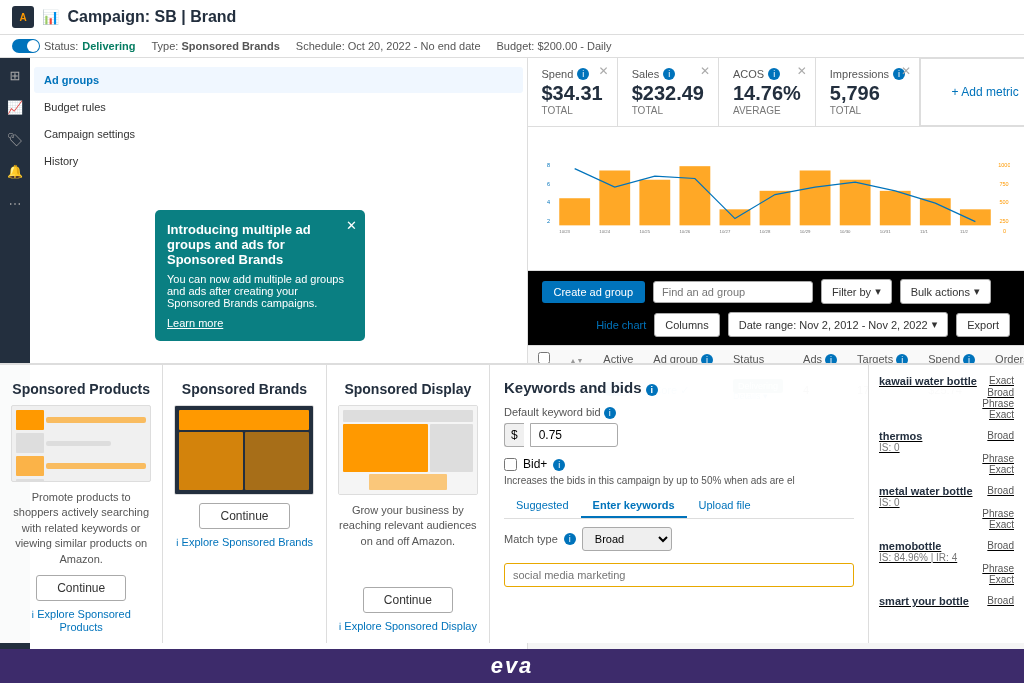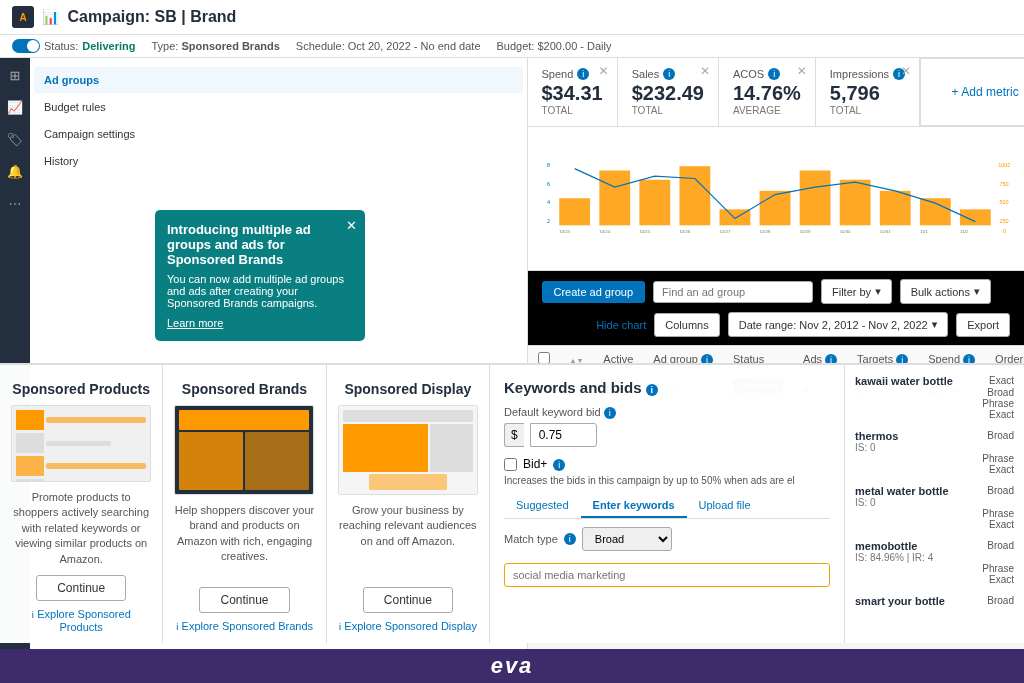--- a/index.html
+++ b/index.html
@@ -76,32 +76,32 @@
     .card-continue-btn { border: 1px solid #aaa; background: #fff; padding: 5px 20px; border-radius: 3px; font-size: 12px; cursor: pointer; margin-bottom: 6px; color: #333; }
     .card-explore-link { color: #0073bb; font-size: 11px; cursor: pointer; text-decoration: none; }
 
     
     .keywords-panel { flex: 1; padding: 14px; overflow-y: auto; position: relative; }
     .keywords-title { font-size: 15px; font-weight: bold; color: #232f3e; margin-bottom: 10px; }
     .kw-section { margin-bottom: 10px; }
     .kw-label { font-size: 11px; color: #555; margin-bottom: 4px; }
     .kw-input-row { display: flex; align-items: center; gap: 6px; margin-bottom: 8px; }
     .kw-dollar { background: #f0f0f0; border: 1px solid #aaa; border-right: none; padding: 4px 6px; font-size: 12px; border-radius: 3px 0 0 3px; }
-    .kw-input { border: 1px solid #aaa; padding: 4px 8px; font-size: 12px; border-radius: 0 3px 3px 0; width: 67px; }
+    .kw-input { border: 1px solid #aaa; padding: 4px 8px; font-size: 12px; border-radius: 0 3px 3px 0; width: 88px; }
     .kw-checkbox-row { display: flex; align-items: flex-end; gap: 6px; margin-bottom: 4px; }
     .kw-tabs { display: flex; gap: 0; border-bottom: 1px solid #ddd; margin-bottom: 8px; }
     .kw-tab { padding: 5px 12px; font-size: 11px; cursor: pointer; color: #0073bb; border-bottom: 2px solid transparent; }
     .kw-tab.active { border-bottom-color: #0073bb; font-weight: bold; }
     .kw-match-row { display: flex; align-items: center; gap: 6px; margin-bottom: 6px; }
     .kw-match-label { font-size: 11px; color: #555; }
     .kw-select { border: 1px solid #aaa; padding: 4px 8px; border-radius: 3px; font-size: 11px; width: 90px; }
     .kw-text-input { border: 1px solid #e8a800; border-radius: 3px; padding: 5px 8px; font-size: 11px; width: 100%; margin-top: 6px; background: #fff; }
 
     
-    .kw-list-panel { width: 180px; border-left: 1px solid #ddd; padding: 10px; overflow-y: auto; }
+    .kw-list-panel { width: 156px; border-left: 1px solid #ddd; padding: 10px; overflow-y: auto; text-decoration: underline; }
     .kw-list-item { margin-bottom: 10px; }
     .kw-list-name { font-size: 11px; font-weight: bold; color: #232f3e; }
     .kw-list-sub { font-size: 10px; color: #777; }
     .kw-list-type { font-size: 10px; color: #555; text-align: right; }
     .kw-list-row { display: flex; justify-content: space-between; align-items: flex-start; }
 
     
     .bottom-brand { position: absolute; bottom: 0; left: 0; right: 0; height: 34px; background: #3d2b6b; display: flex; align-items: center; justify-content: center; }
     .brand-logo { color: #fff; font-size: 22px; font-style: italic; font-weight: bold; letter-spacing: 2px; }
 
@@ -355,21 +355,20 @@
       <div class="card-title">Sponsored Brands</div>
       <div class="card-image">
         <div style="width:100%;height:100%;background:#232f3e;display:flex;flex-direction:column;padding:4px;gap:2px;">
           <div style="background:#f90;height:20px;width:100%;border-radius:1px;"></div>
           <div style="display:flex;gap:2px;flex:1;">
             <div style="background:#f90;opacity:0.8;flex:1;border-radius:1px;"></div>
             <div style="background:#f90;opacity:0.6;flex:1;border-radius:1px;"></div>
           </div>
         </div>
       </div>
-      <div class="card-desc">Help shoppers discover your brand and products on Amazon with rich, engaging creatives.</div>
       <button class="card-continue-btn">Continue</button>
       <a class="card-explore-link">
         <span style="color:#0073bb;font-size:10px;">ℹ</span> <span>Explore Sponsored Brands</span>
       </a>
     </div>
 
     <div class="campaign-card">
       <div class="card-title">Sponsored Display</div>
       <div class="card-image">
         <div style="width:100%;height:100%;background:#f5f5f5;display:flex;flex-direction:column;padding:4px;gap:2px;">

